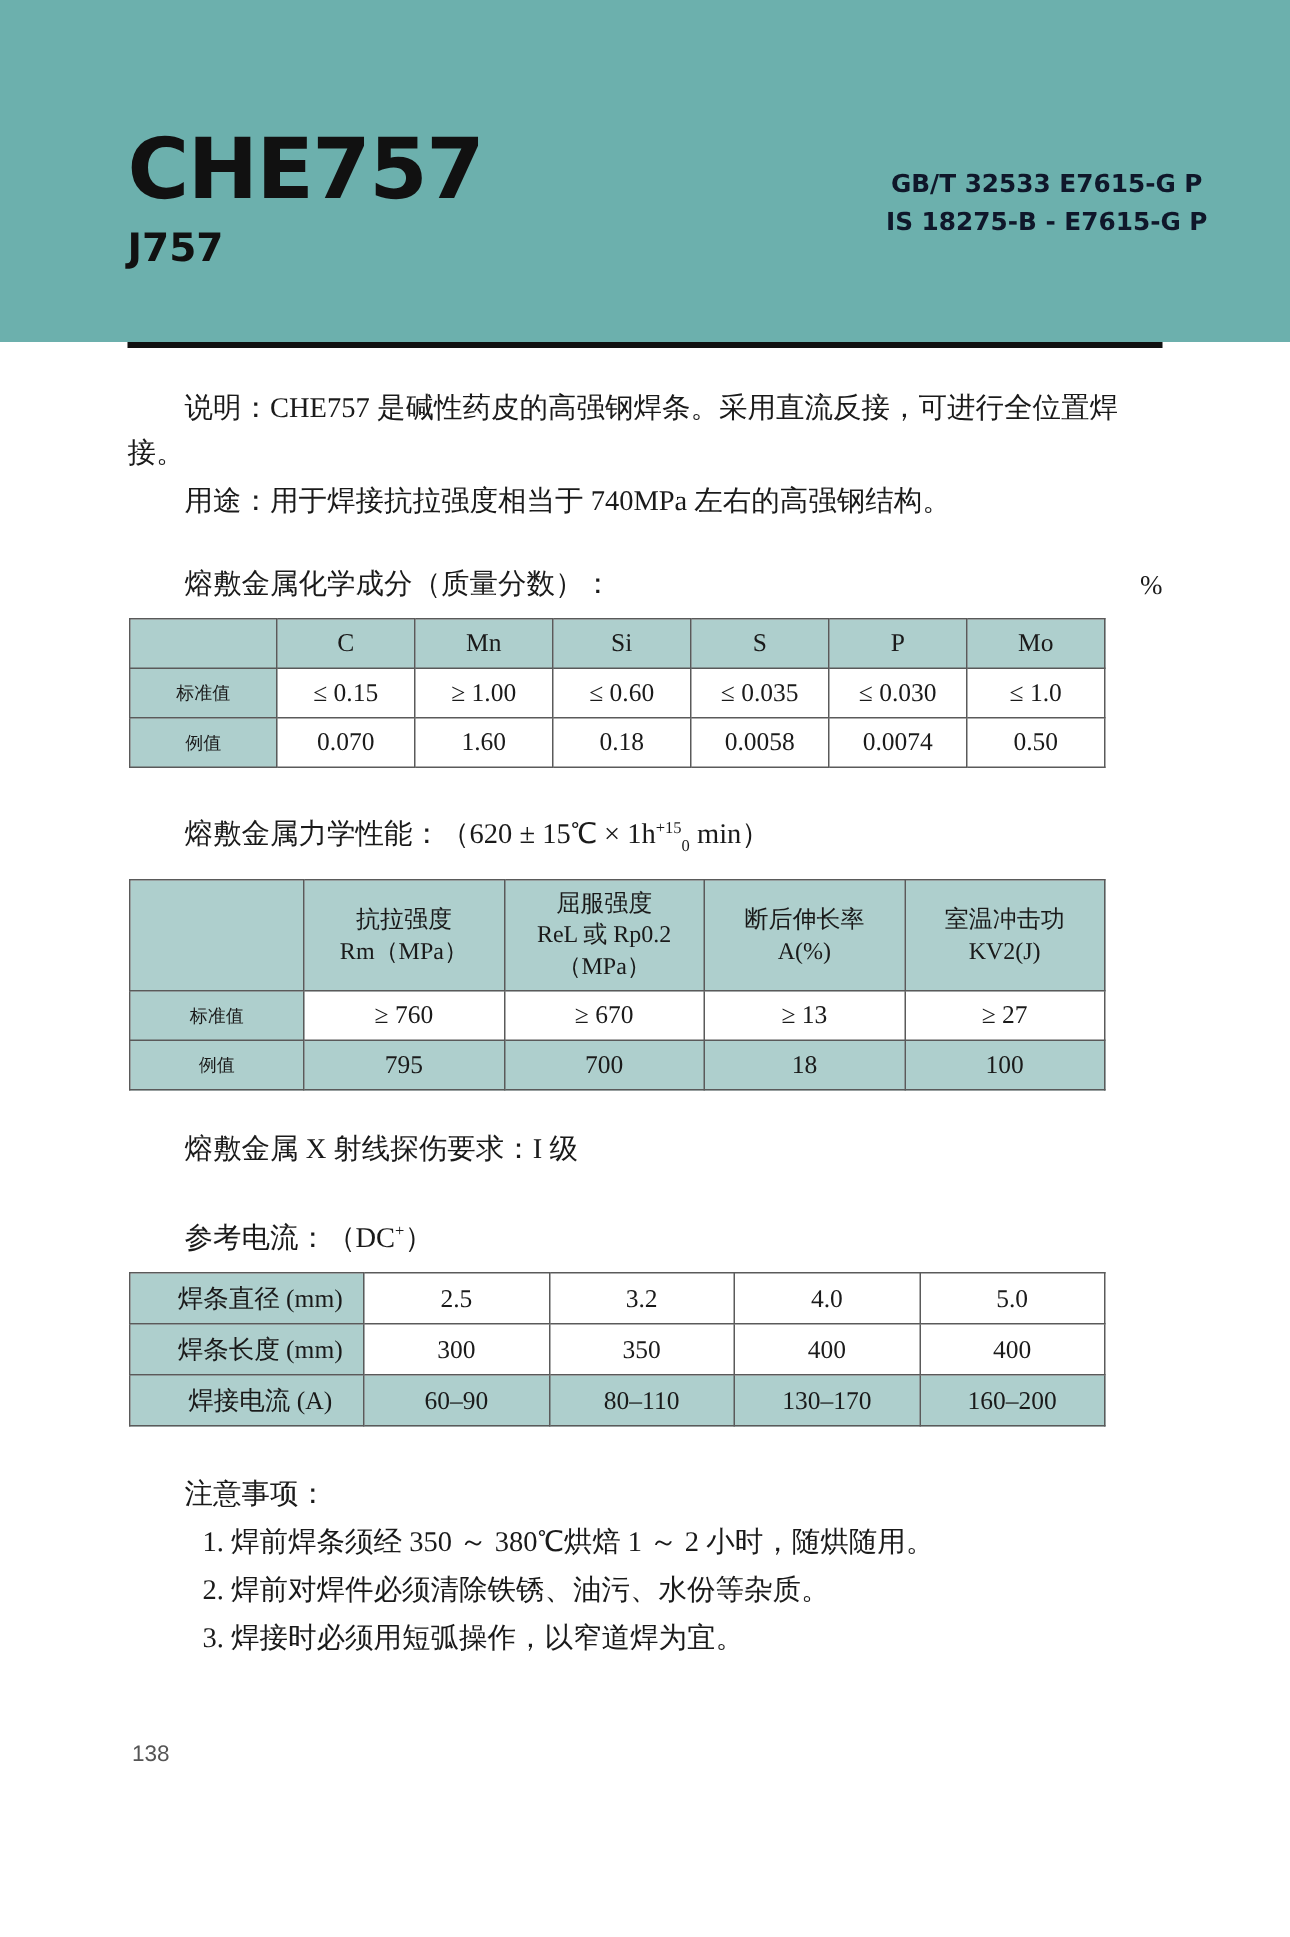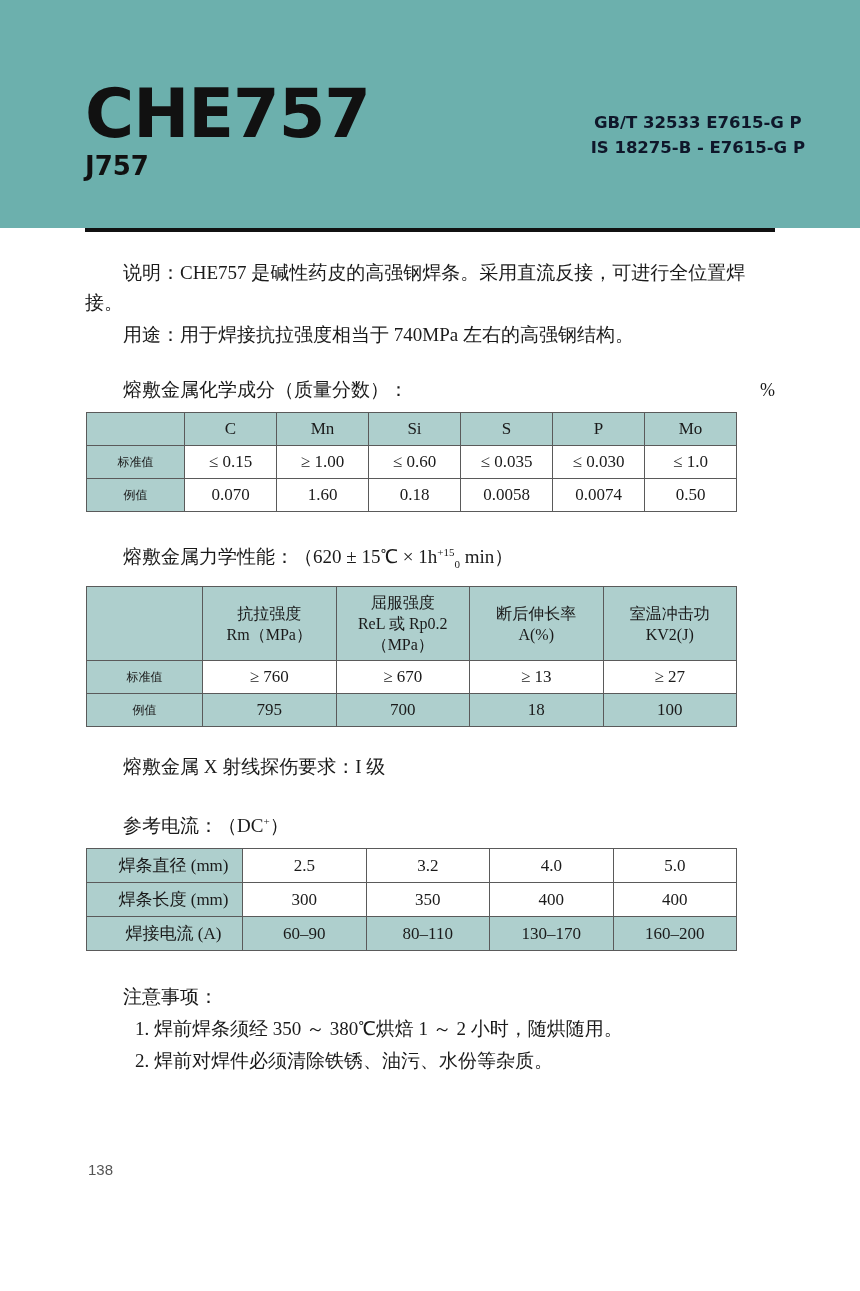--- a/index.html
+++ b/index.html
@@ -32,21 +32,21 @@
     height: 228px;
   }
   .brand-block {
     position: absolute;
     left: 0;
     top: 85px;
   }
   .brand-main {
     font-family: "DejaVu Sans", sans-serif;
     font-weight: bold;
-    font-size: 67px;
+    font-size: 56px;
     letter-spacing: -1px;
     line-height: 58px;
     color: #111111;
   }
   .brand-sub {
     font-family: "DejaVu Sans", sans-serif;
     font-weight: bold;
     font-size: 26px;
     line-height: 30px;
     margin-top: 8px;
@@ -292,17 +292,18 @@
       <td class="tinted">130–170</td>
       <td class="tinted">160–200</td>
     </tr>
   </tbody>
     </table>
 
   <div class="notes">
     <div class="notes-title">注意事项：</div>
     <div class="note-item">1. 焊前焊条须经 350 ～ 380℃烘焙 1 ～ 2 小时，随烘随用。</div>
     <div class="note-item">2. 焊前对焊件必须清除铁锈、油污、水份等杂质。</div>
+    <div class="note-item">3. 焊接时必须用短弧操作，以窄道焊为宜。</div>
   </div>
 
 </div>
 
 <div class="page-number">138</div>
 
 </body></html>

